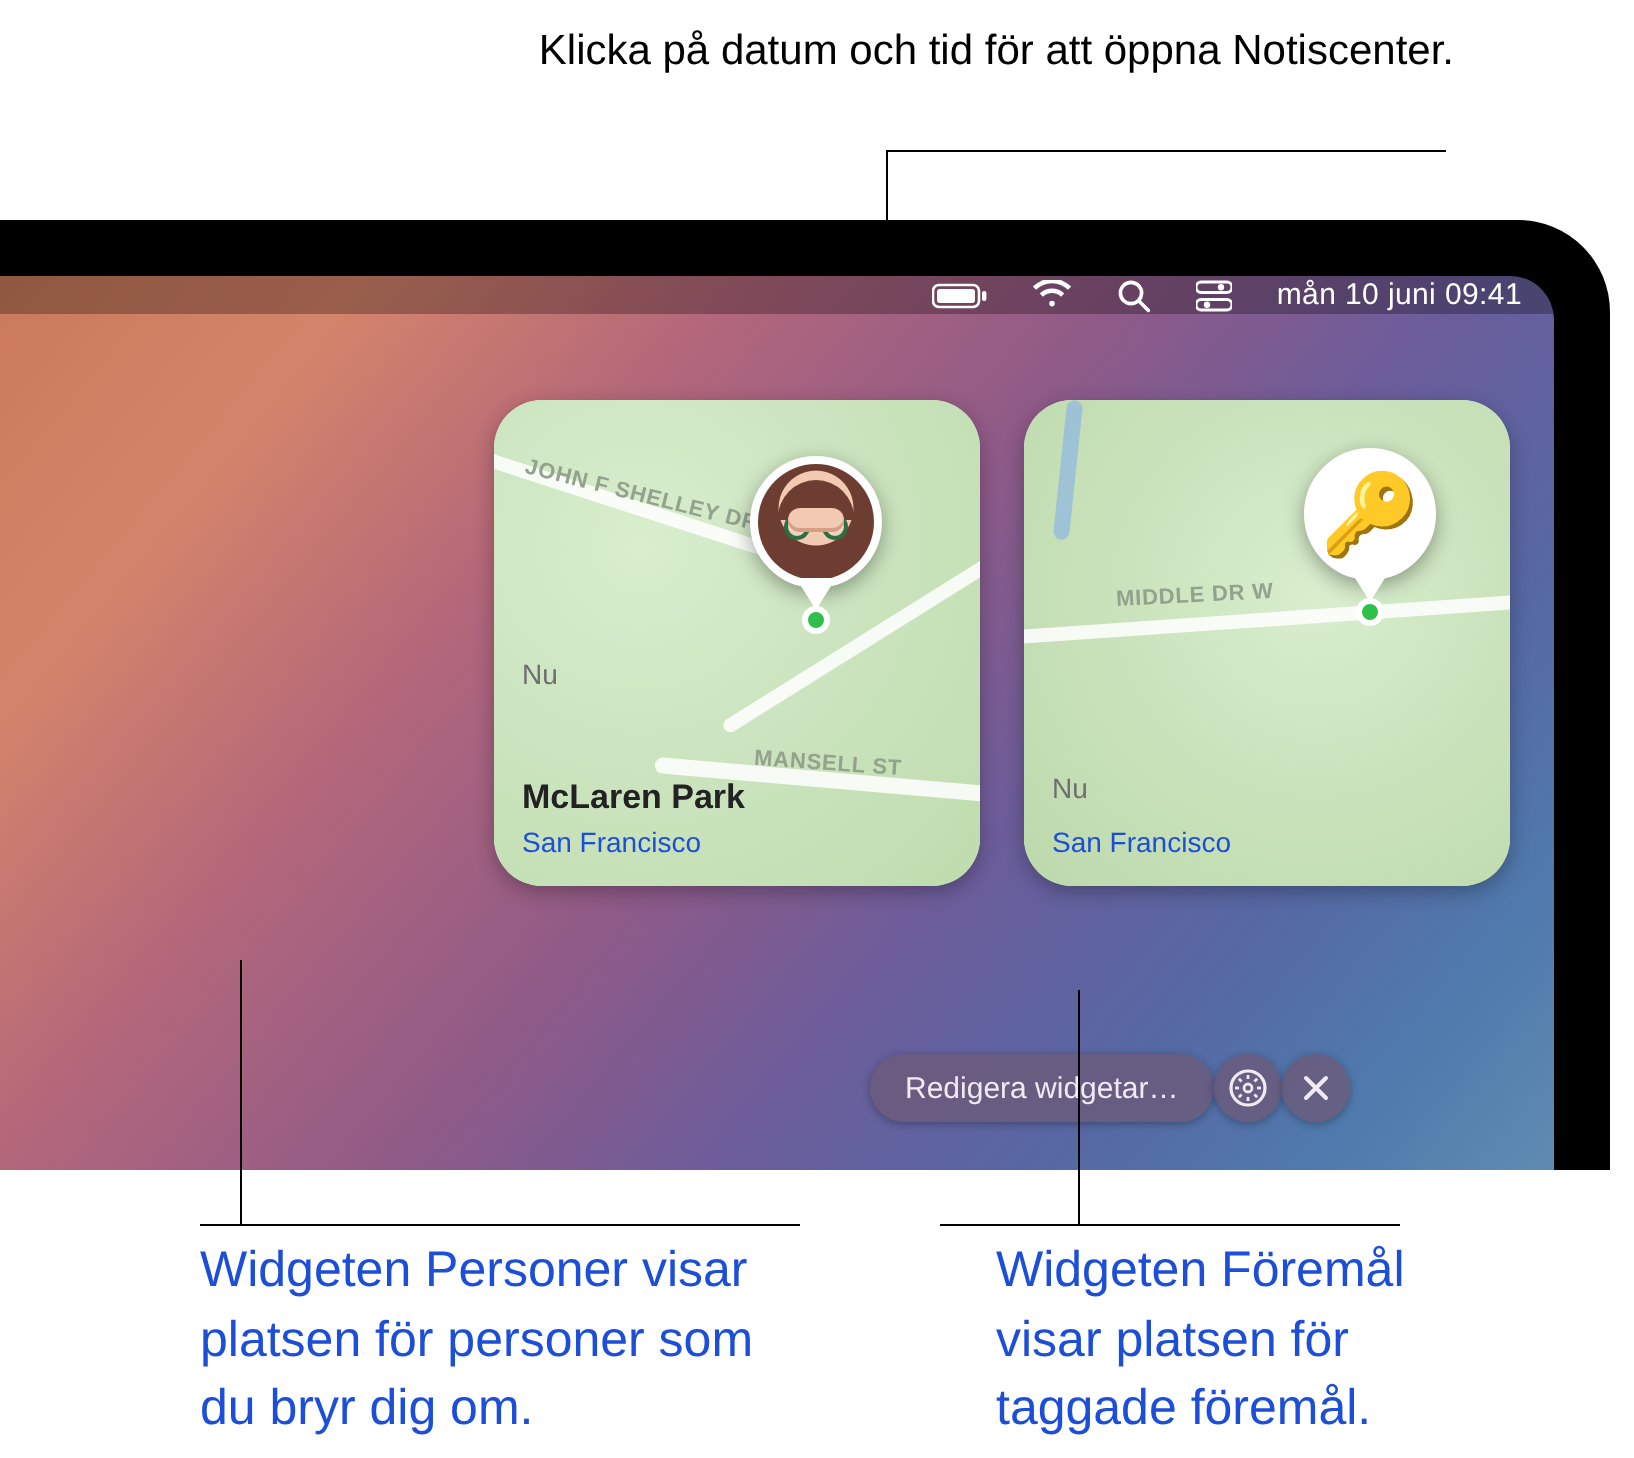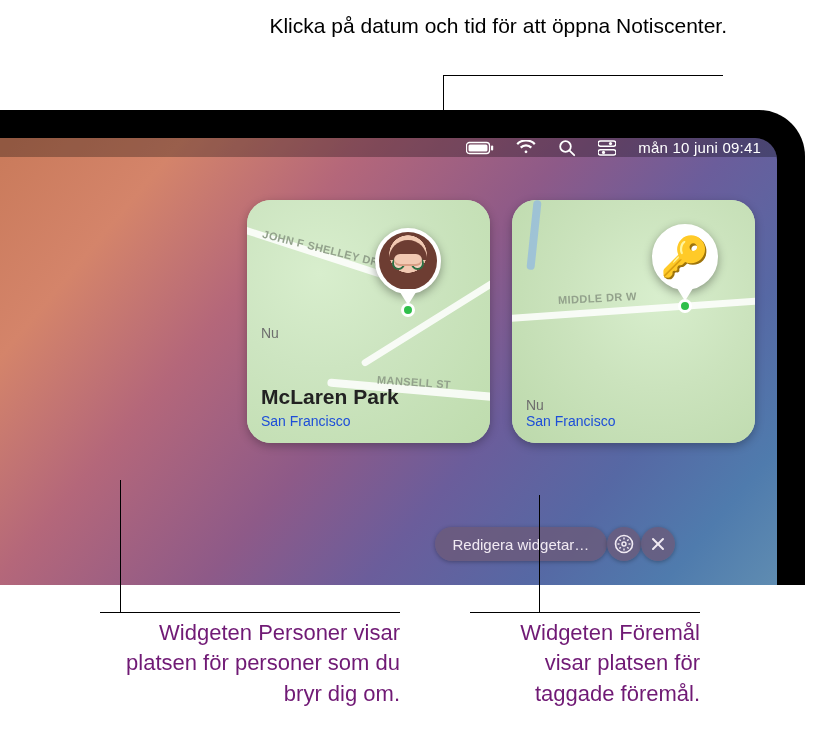--- a/index.html
+++ b/index.html
@@ -126,22 +126,22 @@
     white-space: nowrap;
   }
 
   
   .w-text {
     position: absolute;
     left: 14px;
     bottom: 14px;
     color: #4a4a4a;
   }
-  .w-now { font-size: 14px; color: #6e6e6e; margin-bottom: 0; }
-  .w-title { font-size: 21px; font-weight: 700; color: #222; margin-bottom: 4px; margin-top: 44px; }
+  .w-now { font-size: 14px; color: #6e6e6e; margin-bottom: 11px; }
+  .w-title { font-size: 17px; font-weight: 700; color: #222; margin-bottom: 4px; margin-top: 44px; }
   .w-city { font-size: 14px; color: #1d4ed8; }
 
   
   .pin {
     position: absolute;
     width: 66px; height: 66px;
     border-radius: 50%;
     background: #fff;
     border: 3px solid #fff;
     box-shadow: 0 3px 10px rgba(0,0,0,0.35);
@@ -223,27 +223,26 @@
     background: rgba(108,90,120,0.78);
     display: flex; align-items: center; justify-content: center;
     color: #f1eaf3;
     box-shadow: 0 1px 4px rgba(0,0,0,0.3);
   }
 
   
   .callout-bottom-left, .callout-bottom-right {
     position: absolute;
     top: 618px;
-    font-size: 22px;
+    font-size: 25px;
     line-height: 1.38;
-    color: #701a75;
-    text-align: right;
+    color: #1d4ed8;
   }
   .callout-bottom-left { left: 100px; width: 300px; }
-  .callout-bottom-right { left: 470px; width: 230px; }
+  .callout-bottom-right { left: 498px; width: 230px; }
 
   .leader-left {
     position: absolute;
     top: 480px; left: 120px;
     width: 1px; height: 132px;
     background: #000;
   }
   .leader-left-h {
     position: absolute;
     top: 612px; left: 100px;

